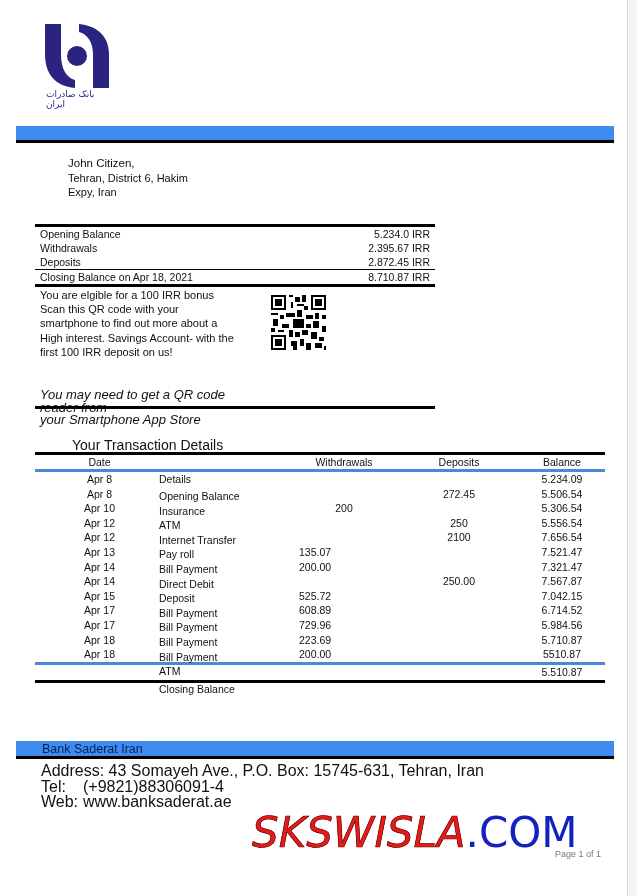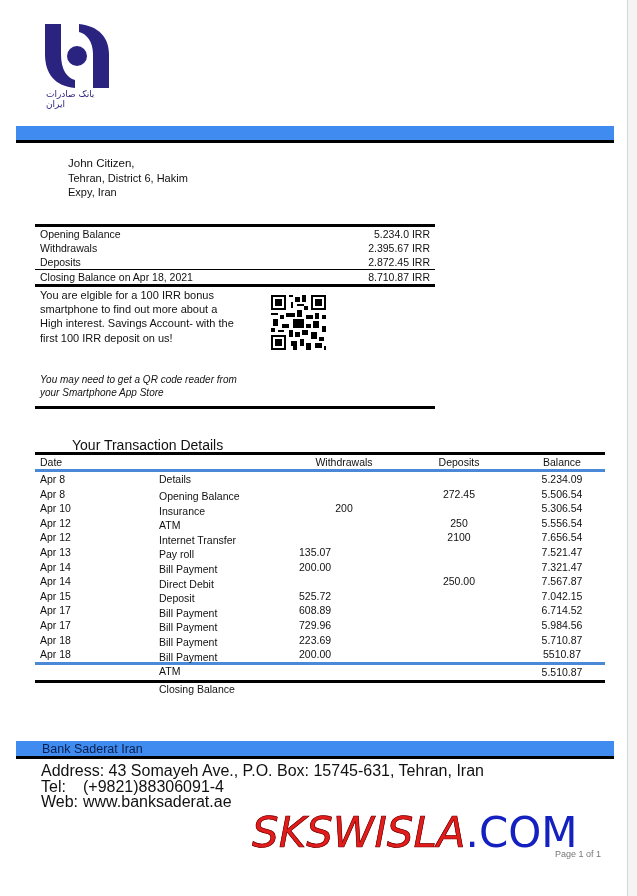--- a/index.html
+++ b/index.html
@@ -13,28 +13,28 @@
   .logo-text { left:46px; top:89px; font-family:"DejaVu Sans", sans-serif; font-size:9px; color:#2b2380; direction:rtl; width:68px; text-align:left; }
   .header-band { left:16px; top:126px; width:598px; height:14px; background:#3f8bef; border-bottom:3px solid #000; }
   .address { left:41px; top:156px; font-size:11px; line-height:14.5px; }
   .address div { white-space:nowrap;margin-left:27px; }
 
   .summary { left:35px; top:224px; width:400px; border-top:3px solid #000; }
   .sum-row { display:flex; justify-content:space-between; font-size:10.5px; height:14px; line-height:14px; padding:0 5px; }
   .sum-row.closing { border-top:1.5px solid #000; border-bottom:3px solid #000; height:14px; }
   .promo { left:35px; top:287px; width:400px; height:119px; border-bottom:3px solid #000; }
   .promo-text { position:absolute; left:5px; top:1px; font-size:11px; line-height:14.2px; width:220px; }
-  .promo-note { position:absolute; left:5px; top:87px; font-size:10px; line-height:12.5px; font-style:italic; width:220px; }
+  .promo-note { position:absolute; left:5px; top:102px; font-size:13px; line-height:12.5px; font-style:italic; width:220px; }
   .qr { position:absolute; left:236px; top:8px; width:55px; height:55px; }
 
   .tx-title { left:40px; top:437px; font-size:14px;margin-left:32px; }
   .tx-table { left:35px; top:452px; width:570px; border-top:3px solid #000; }
   .tx-head { display:flex; font-size:10.5px; height:14px; line-height:14px; border-bottom:3px solid #4a88d8; }
   .tx-row { display:flex; font-size:10.5px; height:14.6px; line-height:14.6px; }
-  .c-date { width:119px; padding-left:5px; }
+  .c-date { width:119px; padding-left:5px;text-align:center; }
   .c-det { width:130px;margin-top:17px; }
   .c-wd { width:110px; text-align:center; }
   .c-dep { width:120px; text-align:center; }
   .c-bal { width:86px; text-align:center; }
   .tx-row .c-wd-left { width:110px; padding-left:10px; box-sizing:border-box; }
   .tx-body { border-bottom:3px solid #4a88d8; }
   .tx-close { display:flex; font-size:10.5px; height:15px; line-height:15px; border-bottom:3px solid #000; }
 
   .footer-band { left:16px; top:741px; width:598px; height:15px; background:#3f8bef; border-bottom:3px solid #000; }
   .footer-title { left:42px; top:742px; font-size:12.5px; color:#0a1f4d; }
@@ -82,20 +82,21 @@
   </div>
   <div class="sum-row closing">
     <span>Closing  Balance on Apr 18, 2021</span>
     <span>8.710.87 IRR</span>
   </div>
 </div>
 
 <div class="abs promo">
   <div class="promo-text">
     <div>You are elgible for a 100 IRR bonus</div>
+    <div>Scan this QR code with your</div>
     <div>smartphone to find out more about a</div>
     <div>High interest. Savings Account- with the</div>
     <div>first 100 IRR deposit on us!</div>
   </div>
   <div class="promo-note">
     <div>You may need to get a QR code reader from</div>
     <div>your Smartphone App Store</div>
   </div>
   <svg class="qr" viewBox="0 0 25 25" shape-rendering="crispEdges">
     <g fill="#000">

